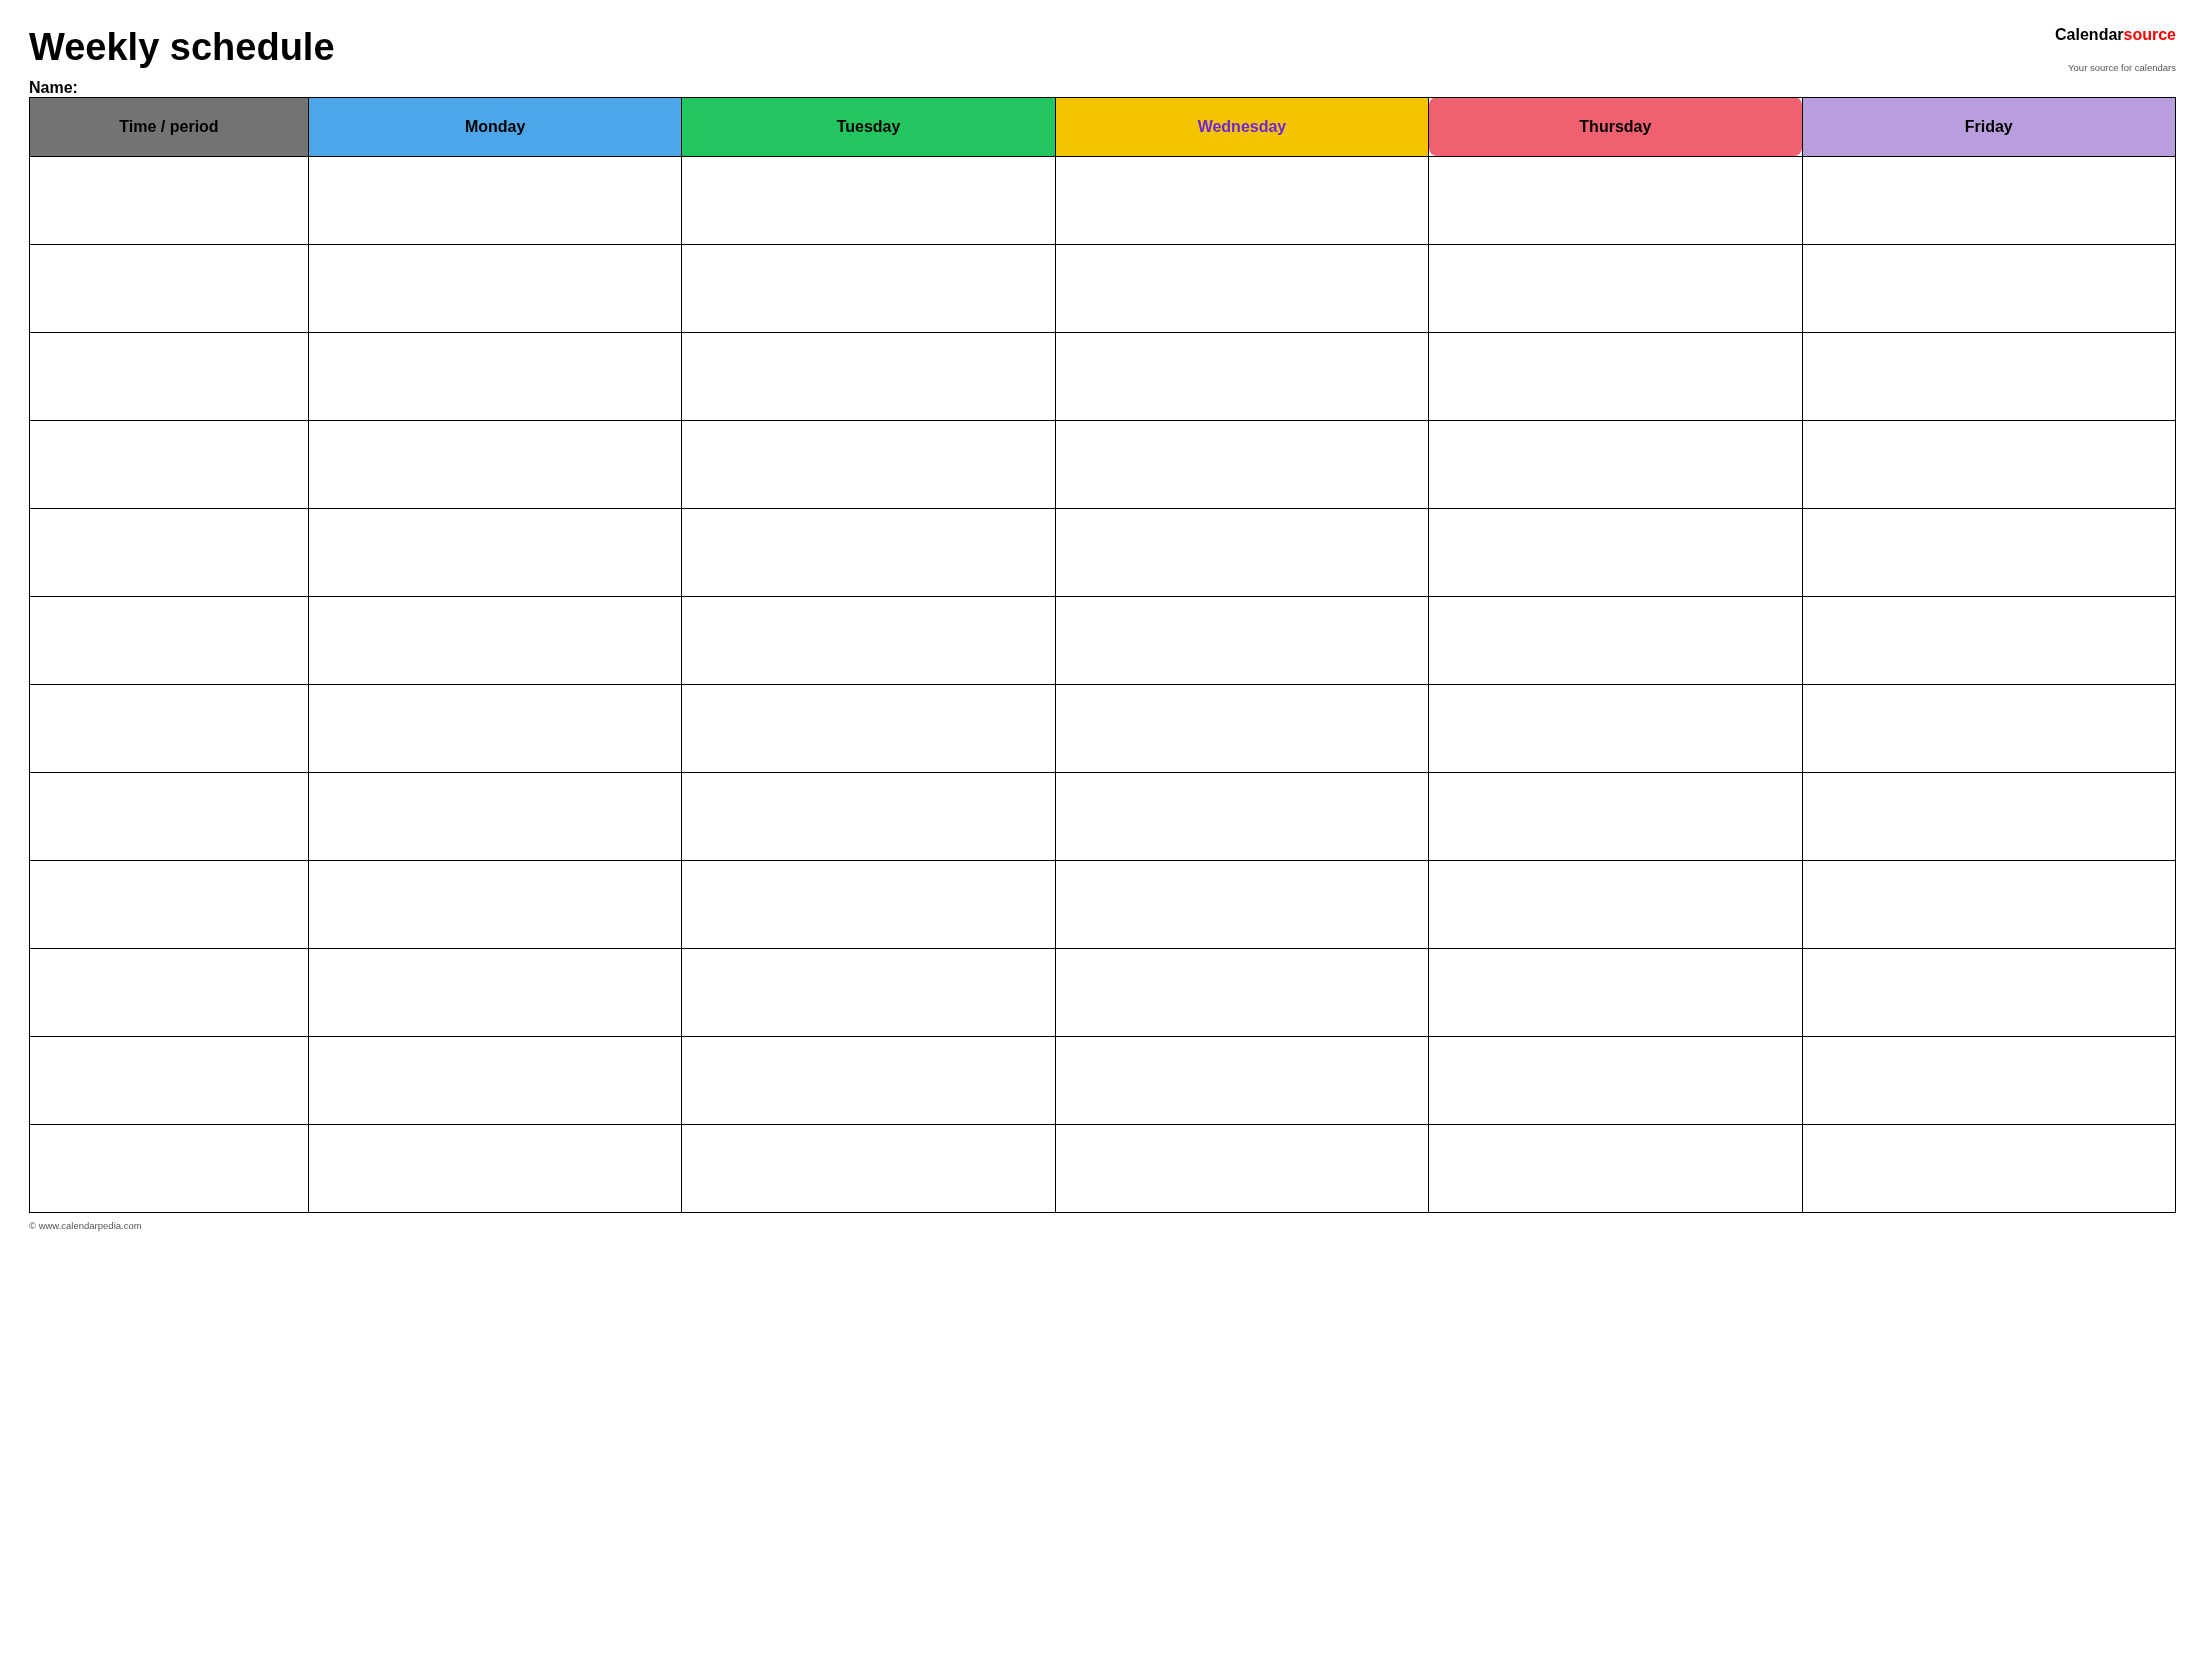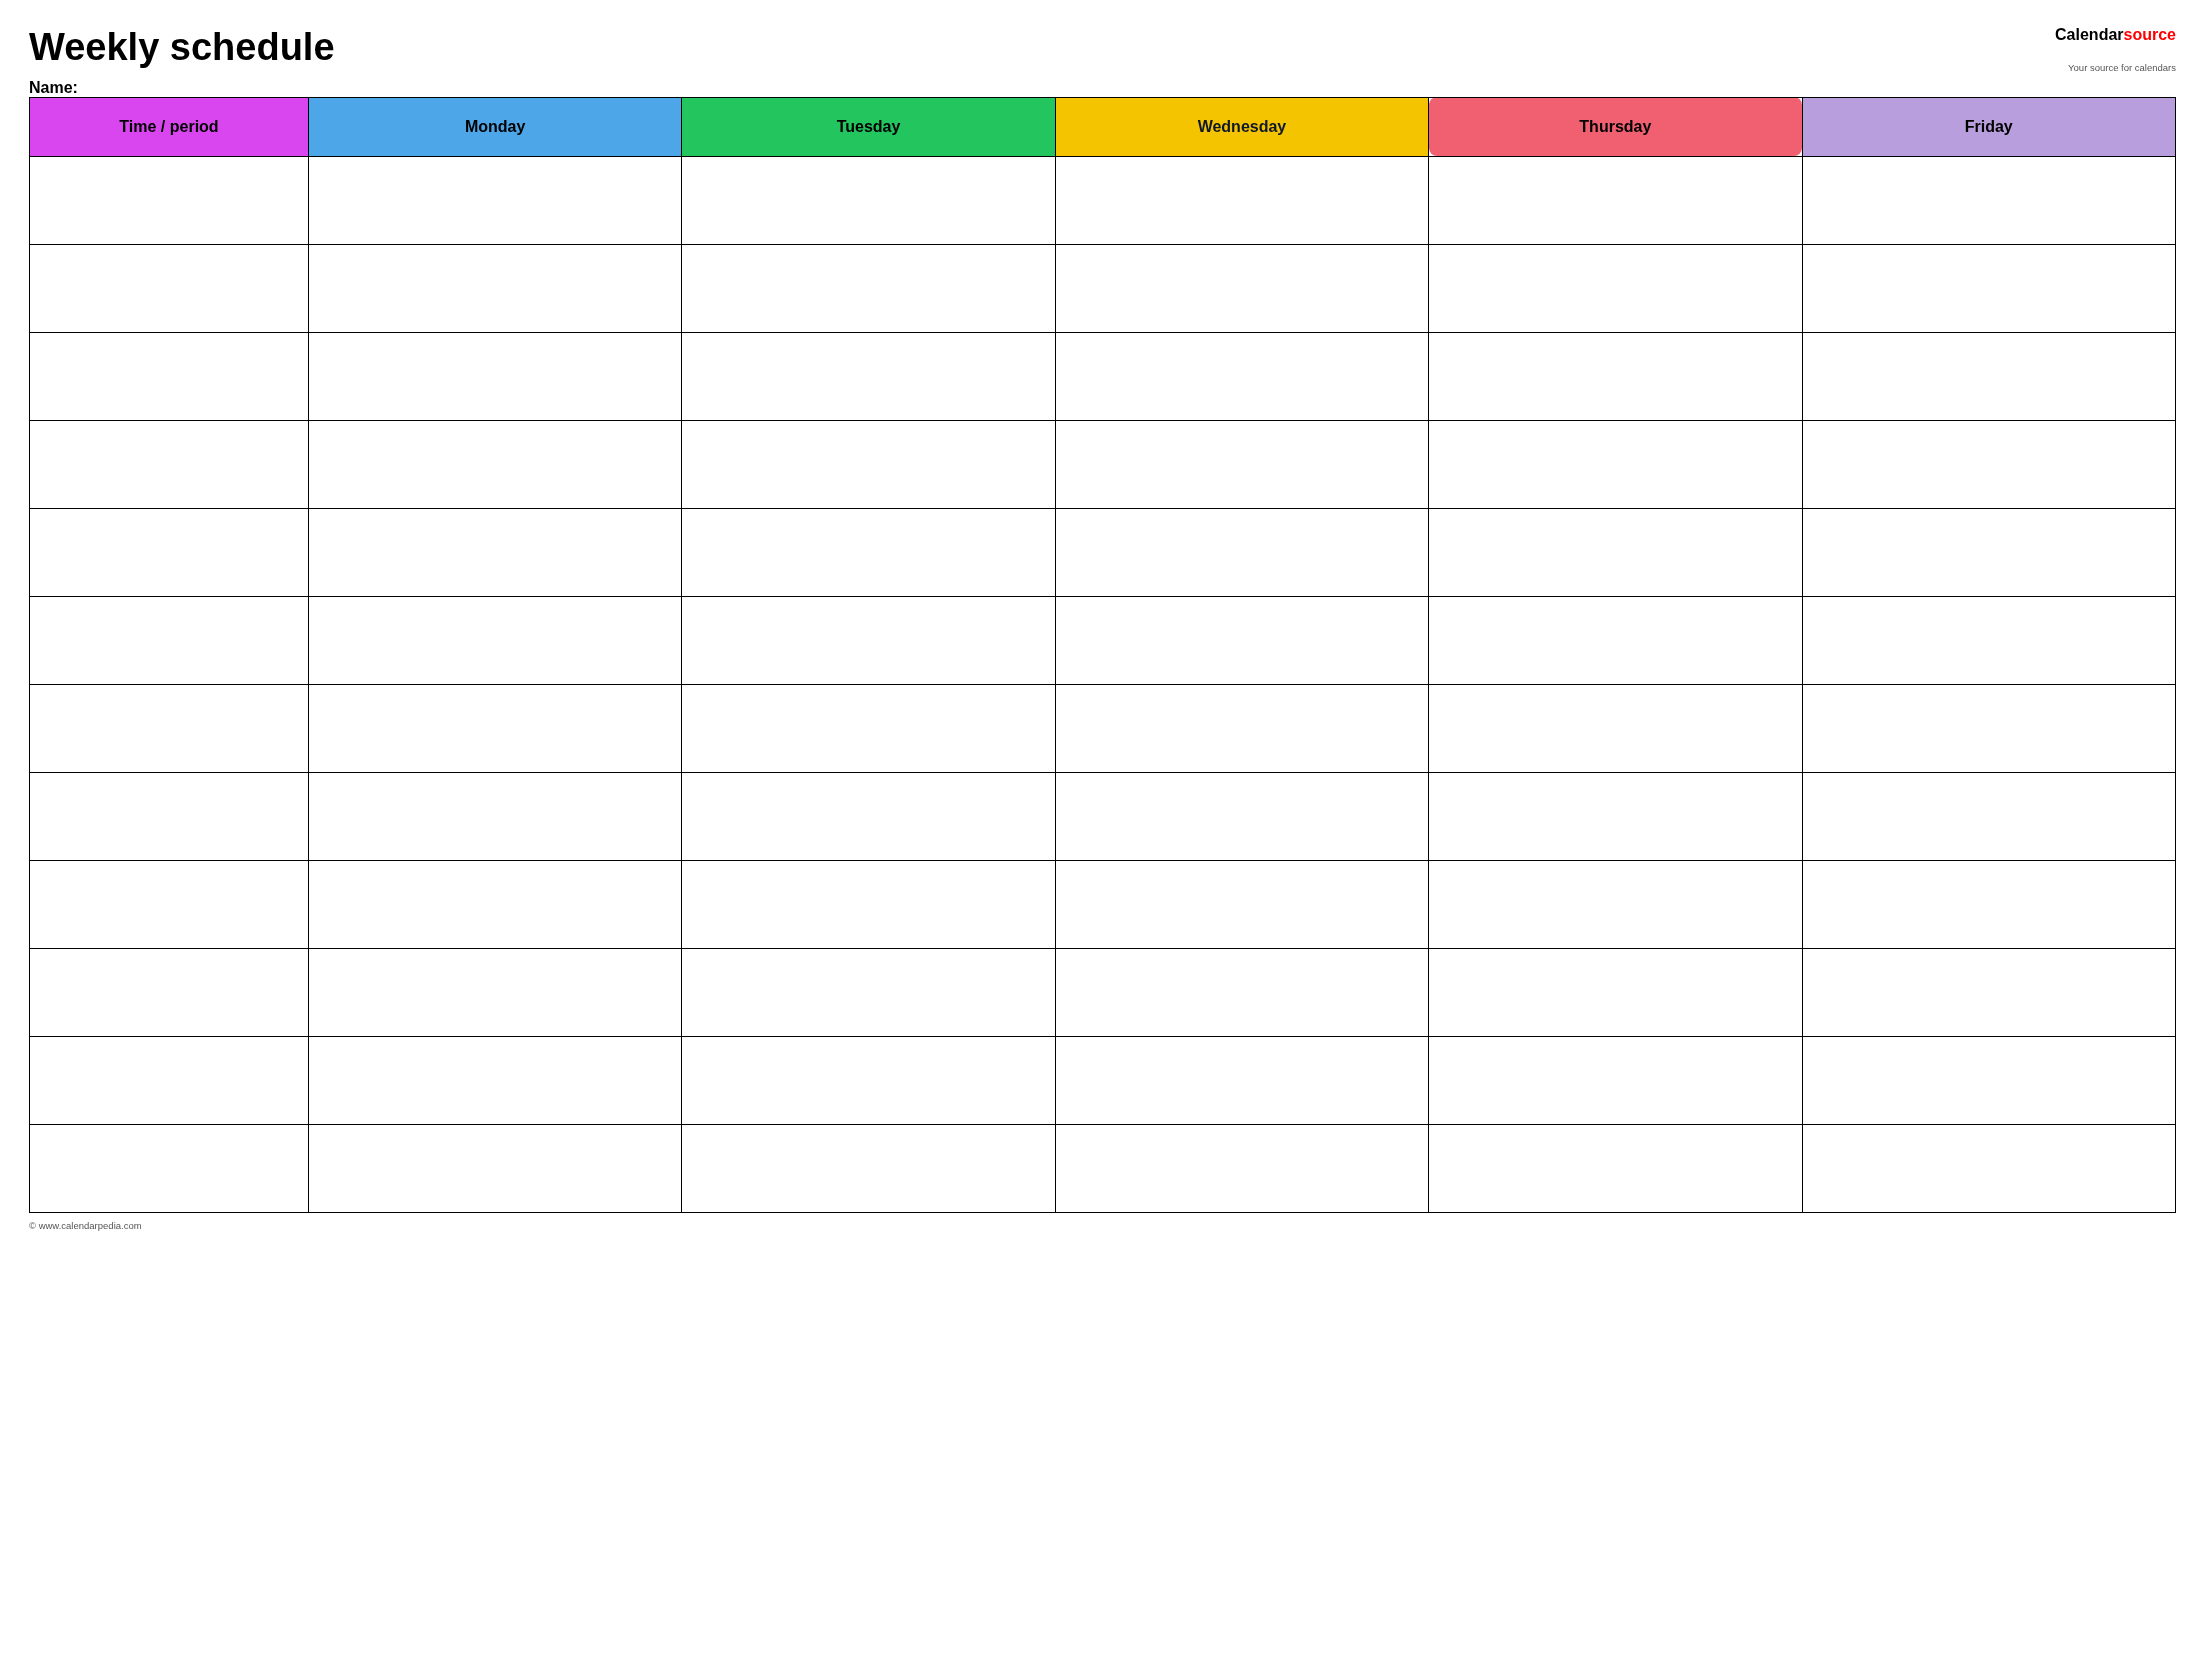--- a/index.html
+++ b/index.html
@@ -78,42 +78,42 @@
 
     .schedule-table th {
       font-size: 16px;
       font-weight: bold;
       padding: 10.2px 5.9px;
       height: 59px;
     }
 
     .col-time {
       width: 13%;
-      background: #d946ef;
+      background: #737373;
       color: #000000;
       font-size: 14.6px;
       font-weight: bold;
     }
 
     .col-monday {
       width: 17.4%;
       background: #4da6e8;
       color: #000000;
     }
 
     .col-tuesday {
       width: 17.4%;
       background: #22c55e;
       color: #000000;
     }
 
     .col-wednesday {
       width: 17.4%;
       background: #f5c400;
-      color: #0f172a;
+      color: #6d28d9;
     }
 
     .col-thursday {
       width: 17.4%;
       background: #f06070;
       color: #000000;
       border-radius: 8px;
     }
 
     .col-friday {

